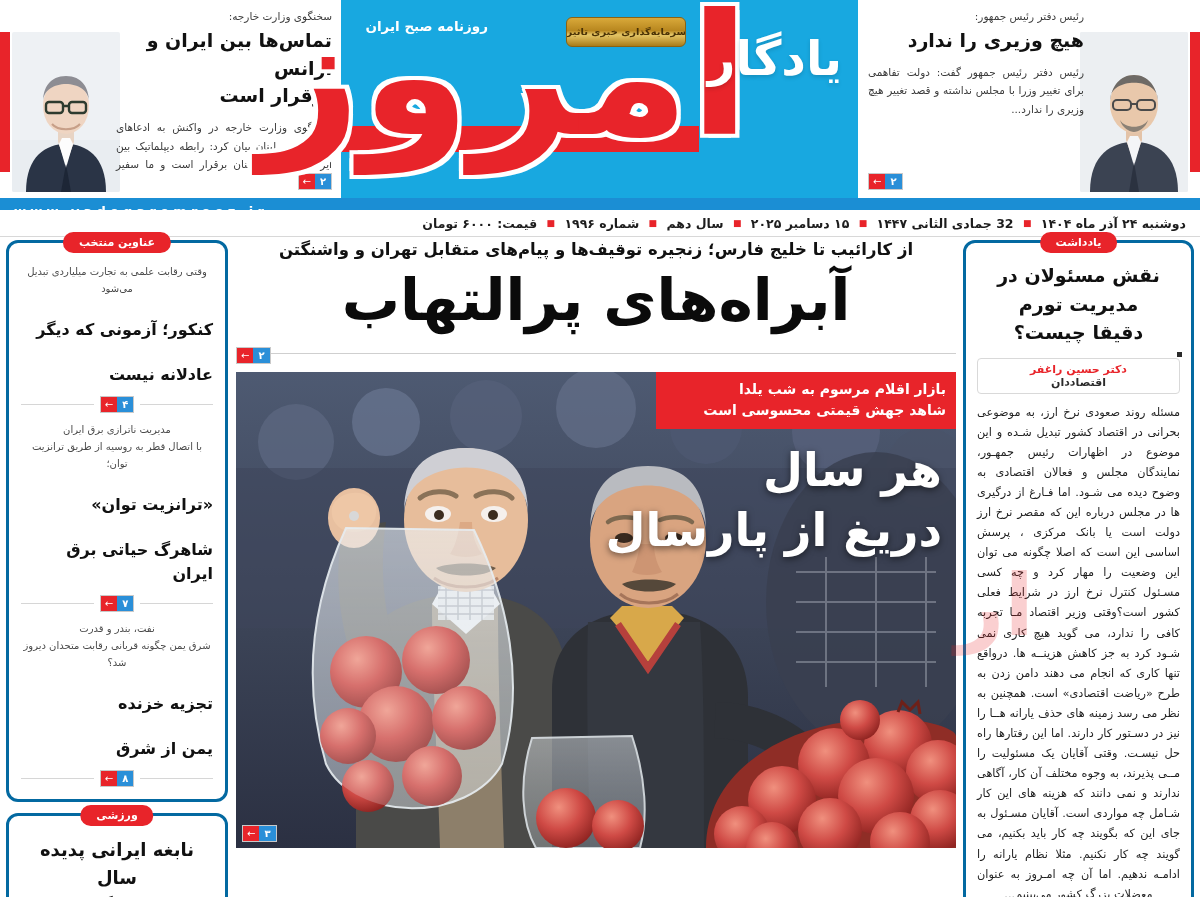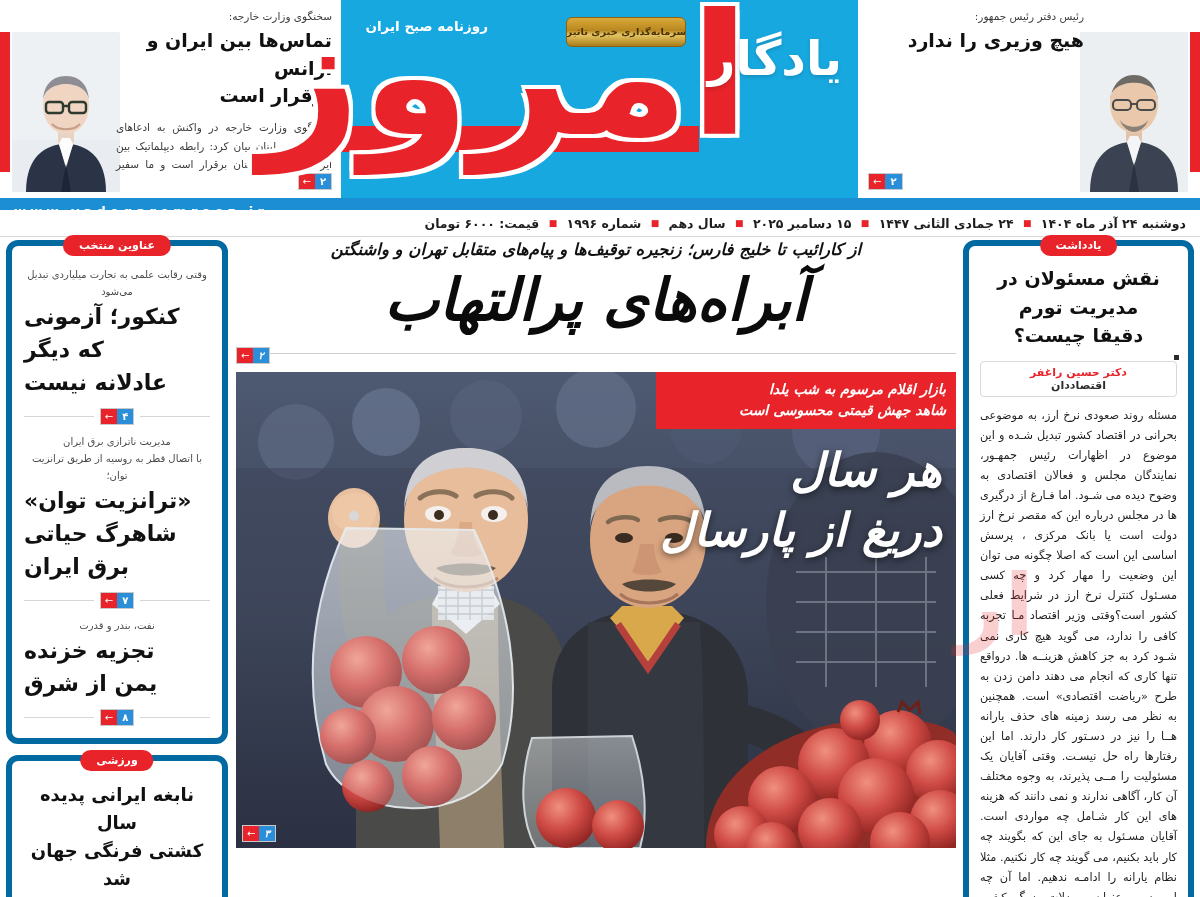--- a/index.html
+++ b/index.html
@@ -97,35 +97,35 @@
     position:absolute; left:0; top:210px; width:1200px; height:26px;
     background:#ffffff; display:flex; align-items:center; justify-content:flex-start;
     padding-right:14px;
   }
   .datebar-inner { font-size:12.5px; color:#1d1d1d; font-weight:bold; white-space:nowrap; }
   .datebar-inner .sep { color:#e8242a; margin:0 5px; font-size:9px; vertical-align:2px; }
   .datebar-rule { position:absolute; left:0; top:236px; width:1200px; height:1px; background:#d8d8d8; }
 
   
   .col-left  { position:absolute; left:6px;  top:240px; width:222px; }
-  .col-mid   { position:absolute; left:236px; top:240px; width:720px;font-style:italic; }
+  .col-mid   { position:absolute; left:236px; top:240px; width:720px; }
   .col-right { position:absolute; left:963px; top:240px; width:231px; }
 
   .card {
-    border:6px solid #0369a1; border-radius:12px; background:#fff;
+    border:3px solid #0369a1; border-radius:12px; background:#fff;
     padding:20px 12px 12px 12px; position:relative; margin-bottom:11px;
   }
   .card-tag {
     position:absolute; top:-11px; left:50%; transform:translateX(-50%);
     background:#e8242a; color:#fff; font-size:11px; font-weight:bold;
     padding:4px 16px; border-radius:11px; white-space:nowrap;
   }
 
   .si-over { font-size:10px; color:#4a4a4a; text-align:center; line-height:1.7; }
-  .si-head { font-size:22px; font-weight:bold; color:#111; text-align:left; line-height:1.5; margin-top:0; letter-spacing:-0.4px;}
+  .si-head { font-size:16px; font-weight:bold; color:#111; text-align:right; line-height:1.5; margin-top:21px; letter-spacing:-0.4px;}
   .si-sep { display:flex; align-items:center; justify-content:center; margin:9px 0 8px 0; position:relative; }
   .si-sep::before, .si-sep::after { content:""; flex:1; height:1px; background:#d6d6d6; }
   .si-sep .pbadge { margin:0 6px; }
 
   
   .sport-head { font-size:18px; font-weight:bold; color:#111; text-align:center; line-height:1.55; letter-spacing:-0.4px;}
   .sport-photo { position:relative; margin-top:8px; height:178px; border-radius:2px; overflow:hidden; }
 
   
   .lead-over { font-size:16.5px; font-weight:bold; color:#111; text-align:center; letter-spacing:-0.3px; }
@@ -244,39 +244,40 @@
           <path d="M30 68 C30 45 78 45 78 68 C76 54 68 43 54 43 C40 43 32 54 30 68 Z" fill="#6e6a66"></path>
           <path d="M40 88 C45 97 63 97 68 88 C66 96 58 100 54 100 C50 100 42 96 40 88 Z" fill="#8b8176"></path>
           <rect x="33" y="68" width="18" height="10" rx="4" fill="none" stroke="#4a4a4a" stroke-width="2"></rect>
           <rect x="57" y="68" width="18" height="10" rx="4" fill="none" stroke="#4a4a4a" stroke-width="2"></rect>
           <line x1="51" y1="72" x2="57" y2="72" stroke="#4a4a4a" stroke-width="2"></line>
         </svg>
       </div>
       <div class="txt">
         <div class="mh-over">رئیس دفتر رئیس جمهور:</div>
         <div class="mh-head">هیچ وزیری را ندارد</div>
+        <div class="mh-lead">رئیس دفتر رئیس جمهور گفت: دولت تفاهمی برای تغییر وزرا با مجلس نداشته و قصد تغییر هیچ وزیری را ندارد...</div>
       </div>
       <div class="pb-holder">
         <span class="pbadge">
           <span class="num">۲</span>
           <span class="arw">←</span>
         </span>
       </div>
     </div>
   </div>
 
   <div class="bluebar">
     <div class="url">www.yadegaremrooz.ir</div>
   </div>
 
   <div class="datebar">
     <div class="datebar-inner">
       <span>دوشنبه ۲۴ آذر ماه ۱۴۰۴</span>
       <span class="sep">■</span>
-      <span>۲۴ جمادی الثانی ۱۴۴۷</span>
+      <span>32 جمادی الثانی ۱۴۴۷</span>
       <span class="sep">■</span>
       <span>۱۵ دسامبر ۲۰۲۵</span>
       <span class="sep">■</span>
       <span>سال دهم</span>
       <span class="sep">■</span>
       <span>شماره ۱۹۹۶</span>
       <span class="sep">■</span>
       <span>قیمت: ۶۰۰۰ تومان</span>
     </div>
   </div>
@@ -307,20 +308,21 @@
       </div>
       <div class="si-sep">
         <span class="pbadge">
           <span class="num">۷</span>
           <span class="arw">←</span>
         </span>
       </div>
 
       <div>
         <div class="si-over">نفت، بندر و قدرت</div>
+        <div class="si-over">شرق یمن چگونه قربانی رقابت متحدان دیروز شد؟</div>
         <div class="si-head">تجزیه خزنده</div>
         <div class="si-head">یمن از شرق</div>
       </div>
       <div class="si-sep" style="margin-bottom:0;">
         <span class="pbadge">
           <span class="num">۸</span>
           <span class="arw">←</span>
         </span>
       </div>
     </div>

